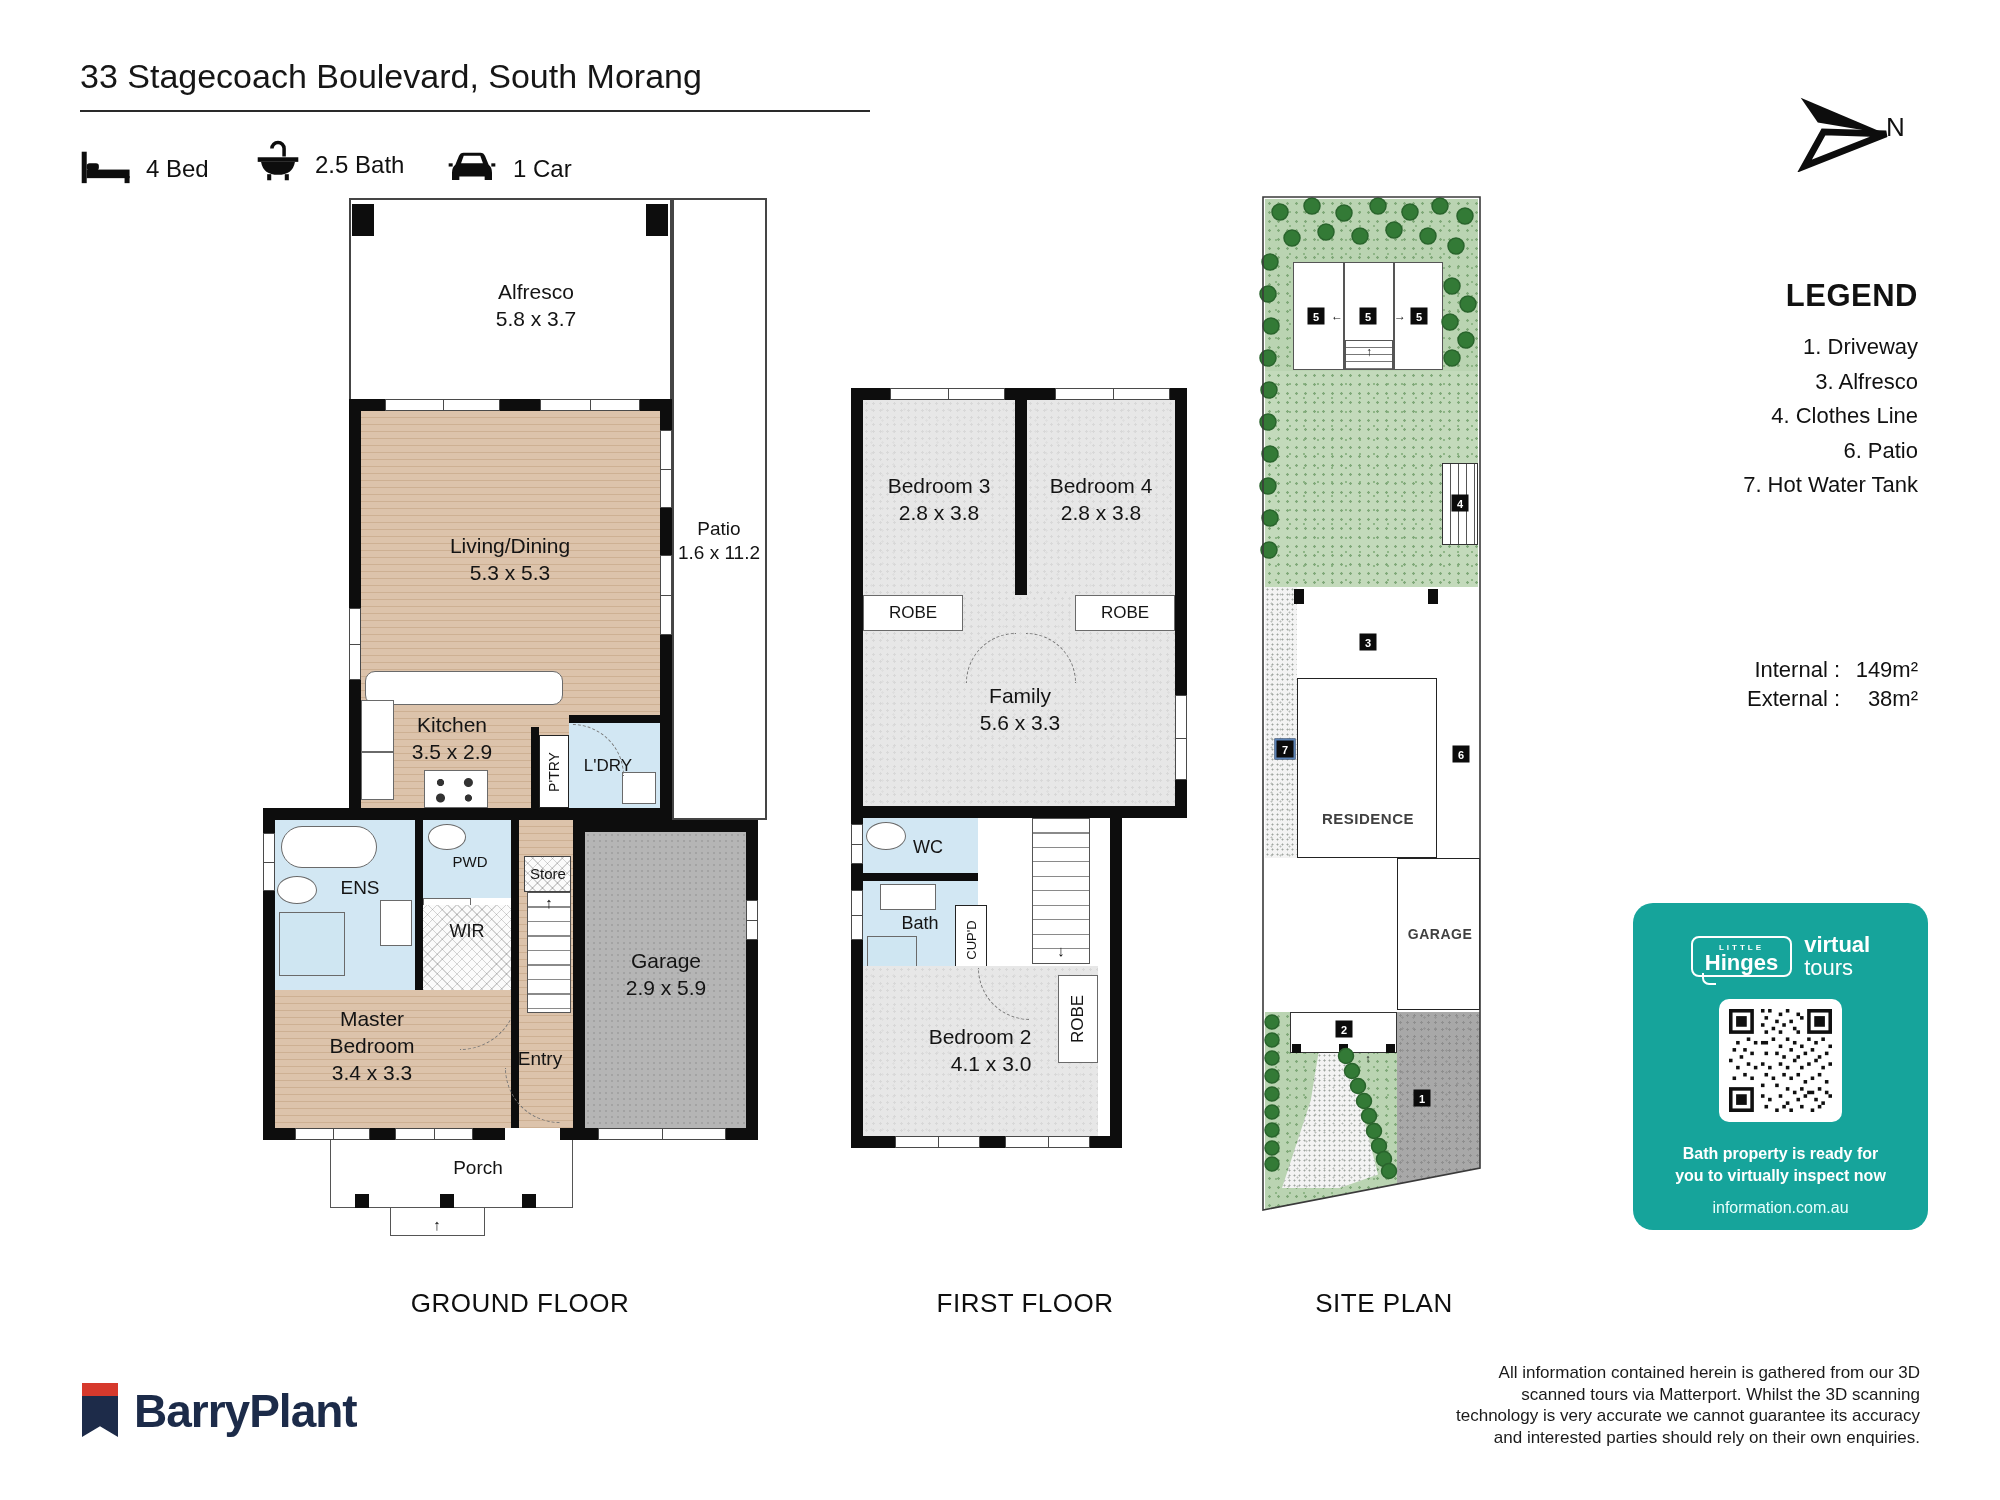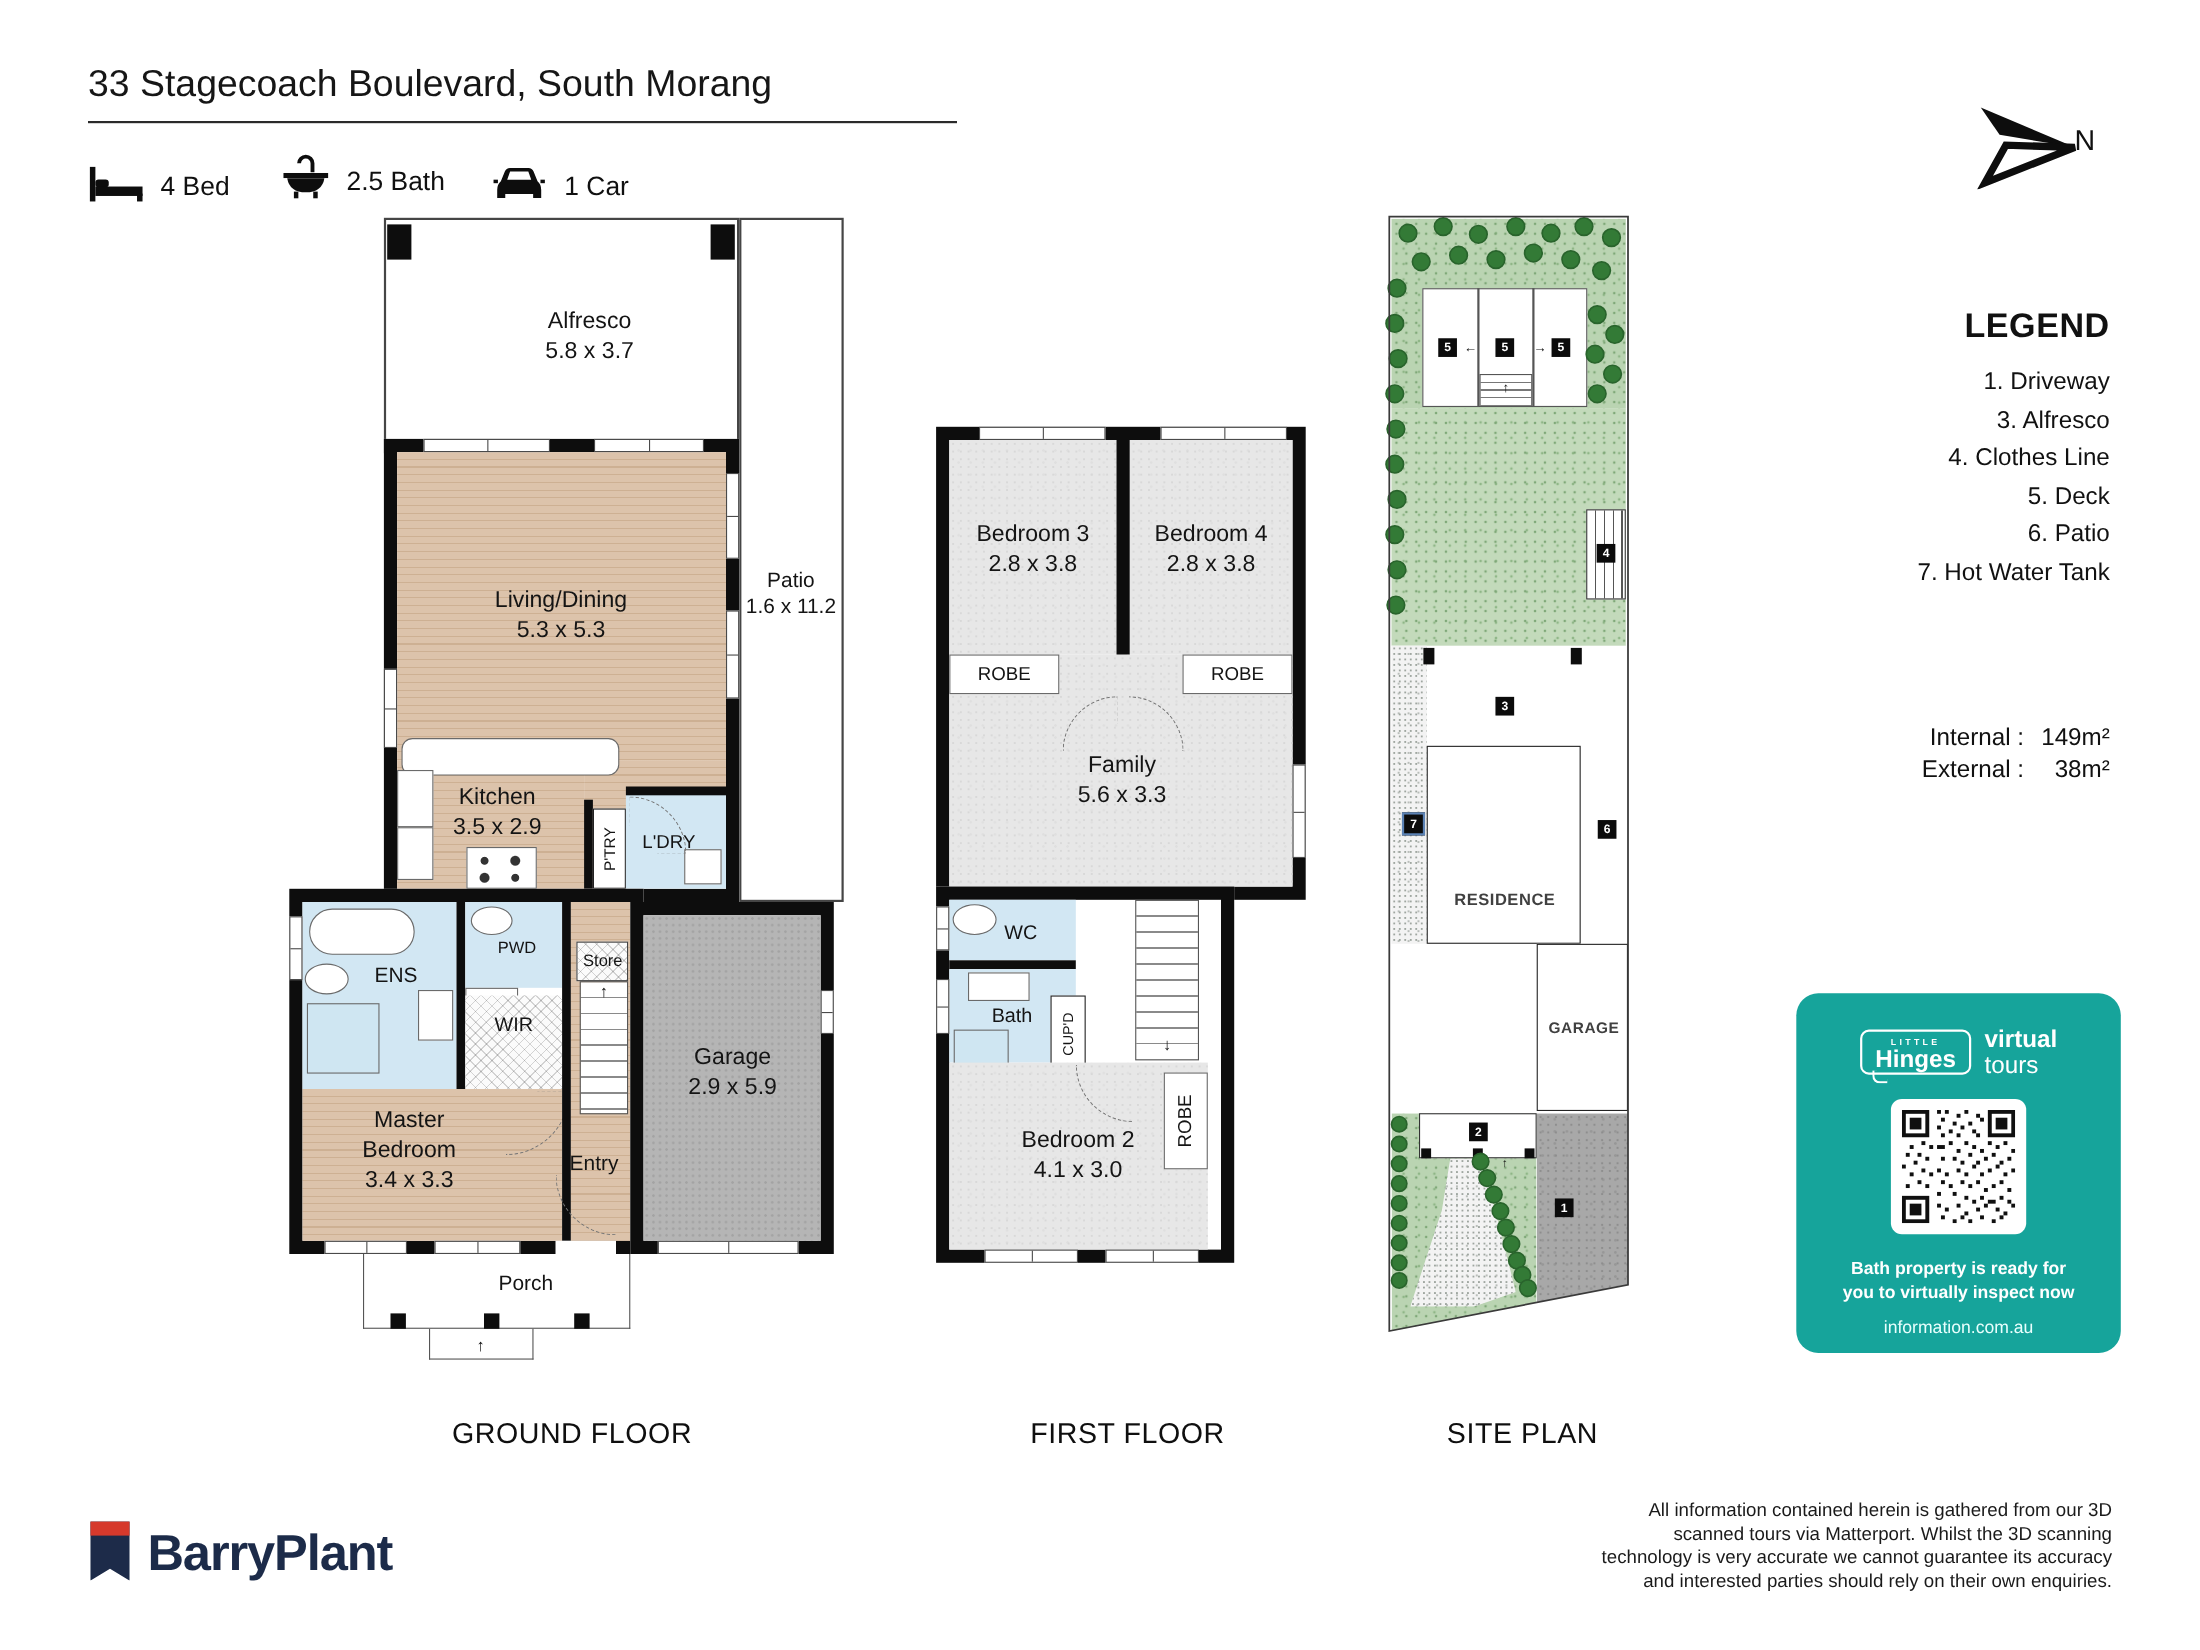--- a/index.html
+++ b/index.html
@@ -284,21 +284,21 @@
     <div class="iwall" style="left:863px;top:873px;width:115px;height:8px;"></div>
     <div class="abs wet" style="left:863px;top:881px;width:115px;height:85px;"></div>
     <div class="fix" style="left:880px;top:884px;width:56px;height:26px;"></div>
     <span class="rlabel sz18" style="left:920px;top:924px;">Bath</span>
     <div class="fix wet" style="left:867px;top:936px;width:50px;height:58px;background:#cfe6f2;"></div>
     <div class="fix" style="left:955px;top:905px;width:32px;height:70px;border-color:#222;"></div>
     <span class="vlabel sz13" style="left:971px;top:940px;font-size:13px;">CUP'D</span>
     <div class="stairs" style="left:1032px;top:818px;width:58px;height:146px;"></div>
     <span class="ar ar-dn" style="left:1061px;top:950px;"></span>
     <div class="abs carpet" style="left:863px;top:966px;width:235px;height:170px;"></div>
-    <div class="rlabel" style="left:980px;top:1051px;">
+    <div class="rlabel" style="left:980px;top:1051px;align-items:flex-end;">
       <span>Bedroom 2</span>
         <span>4.1 x 3.0</span>
     </div>
     <div class="fix" style="left:1058px;top:975px;width:40px;height:88px;"></div>
     <span class="vlabel sz17" style="left:1078px;top:1019px;">ROBE</span>
     <div class="arc" style="left:978px;top:968px;width:52px;height:52px;transform:rotate(270deg);"></div>
     <div class="win win-v" style="left:895px;top:1136px;width:85px;height:12px;"></div>
     <div class="win win-v" style="left:1005px;top:1136px;width:85px;height:12px;"></div>
     <div class="win win-h" style="left:851px;top:824px;width:12px;height:40px;"></div>
     <div class="win win-h" style="left:851px;top:890px;width:12px;height:50px;"></div>
@@ -399,21 +399,20 @@
     <div class="mk" style="left:1344px;top:1029px;">2</div>
     <div class="mk" style="left:1422px;top:1098px;">1</div>
   </div>
   <div class="floorlabel" style="left:1384px;top:1303px;">SITE PLAN</div>
 
   <div class="legend">
     <div class="lg-title">LEGEND</div>
     <div class="lg-item">1. Driveway</div>
     <div class="lg-item">3. Alfresco</div>
     <div class="lg-item">4. Clothes Line</div>
-    <div class="lg-item">5. Deck</div>
     <div class="lg-item">6. Patio</div>
     <div class="lg-item">7. Hot Water Tank</div>
   </div>
   <div class="areas">
     <div class="arow">
       <span>Internal :</span>
         <span class="aval">149m²</span>
     </div>
     <div class="arow">
       <span>External :</span>

